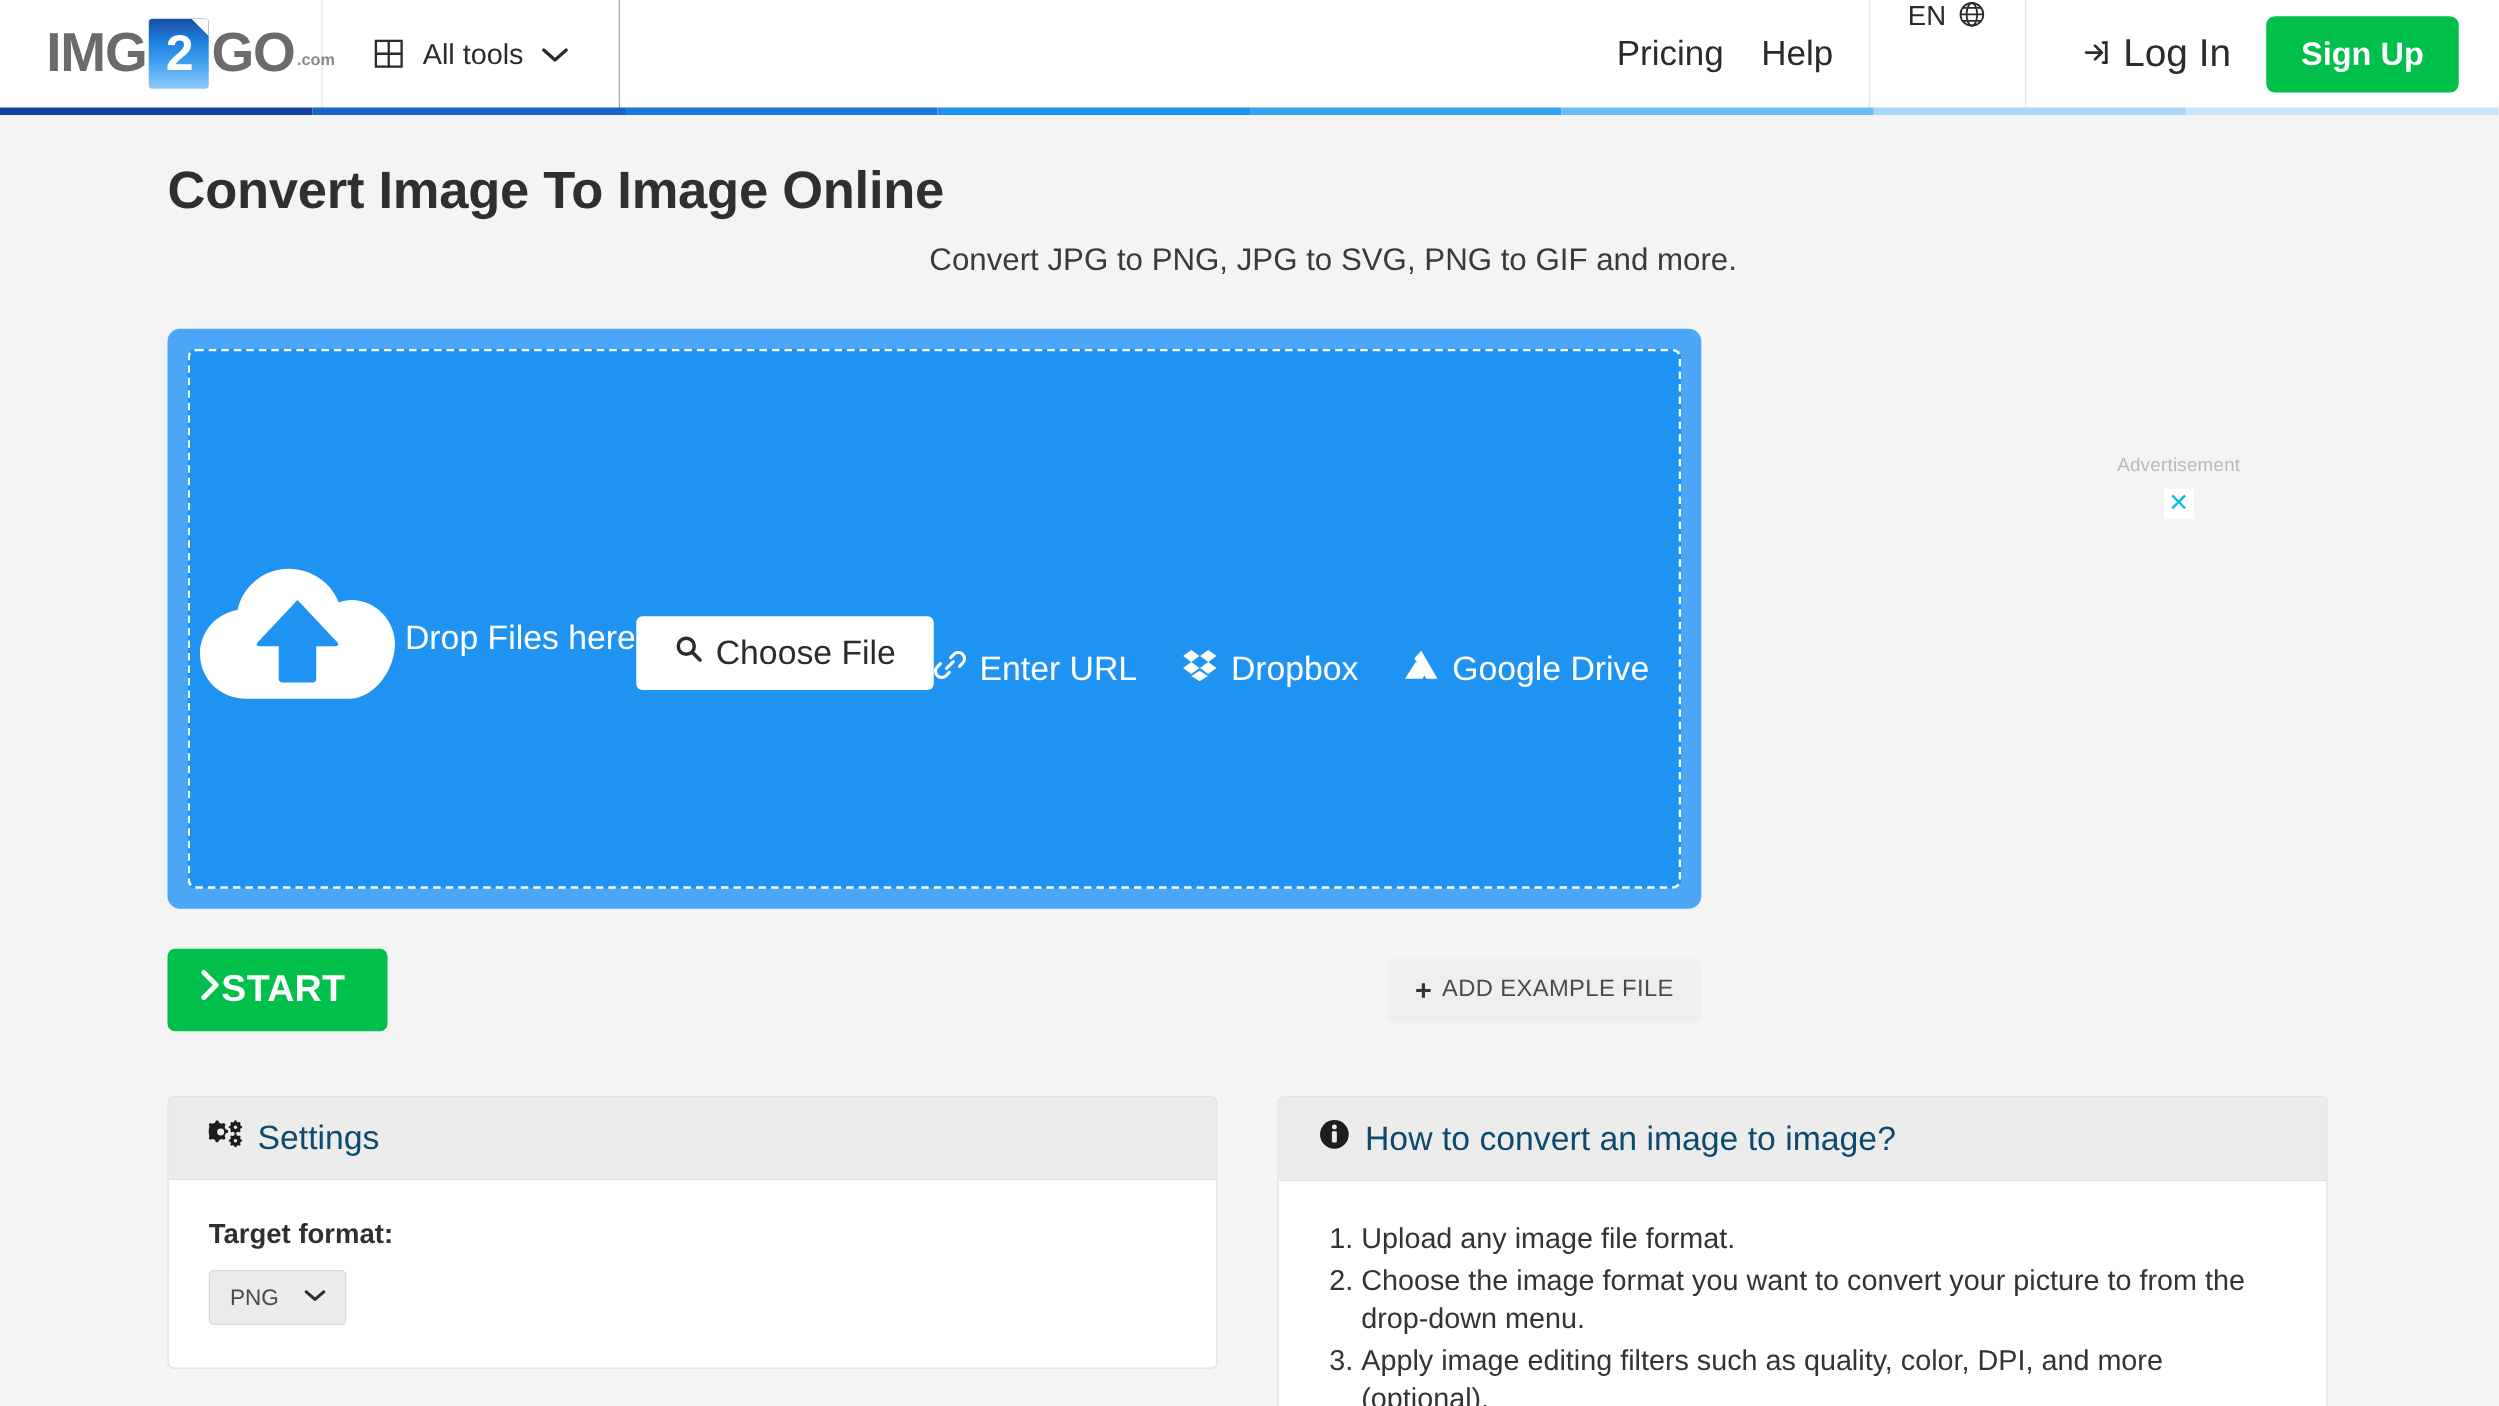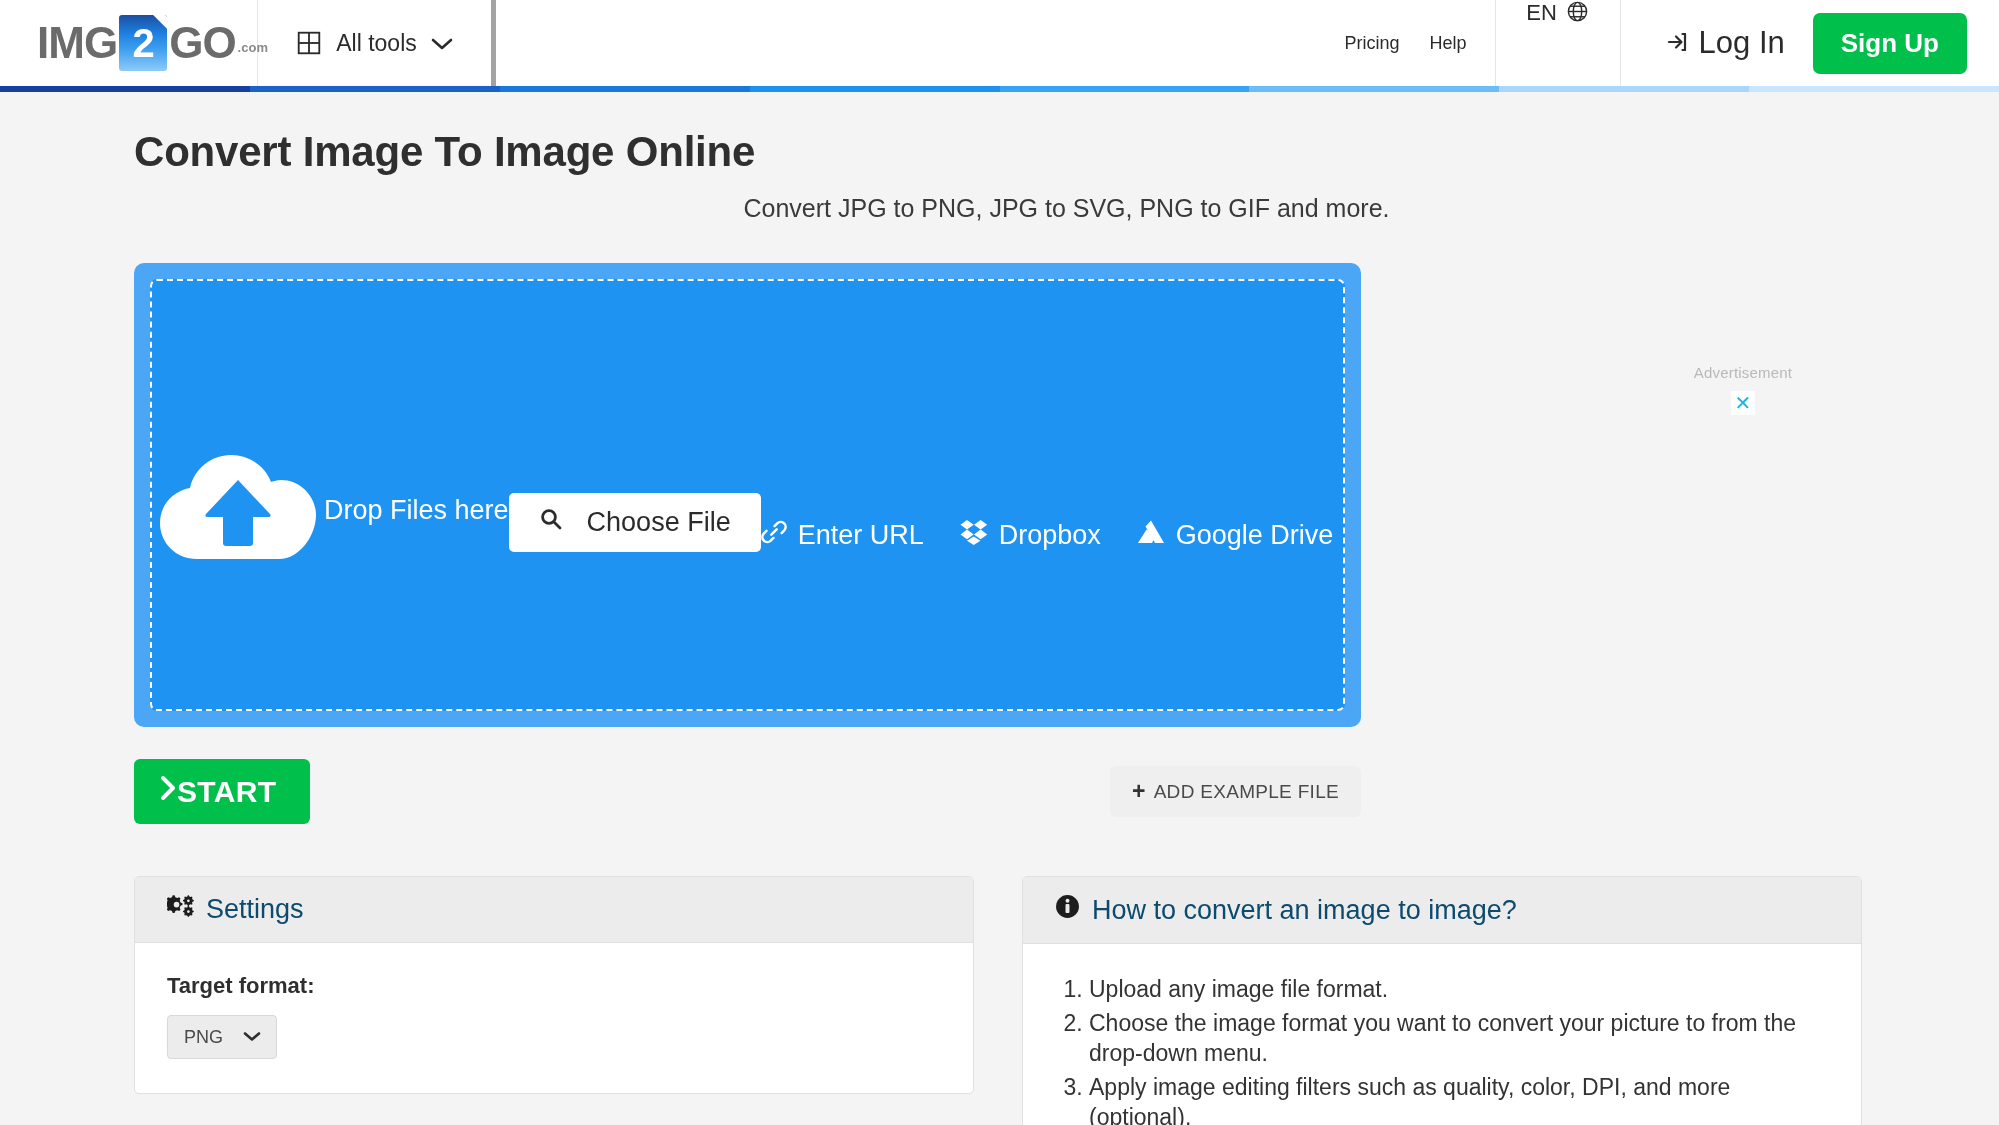--- a/index.html
+++ b/index.html
@@ -80,37 +80,37 @@
     letter-spacing: 0;
   }
   .logo .l-dotcom span { display: block; }
 
   .alltools-cell {
     width: 238px;
     display: flex;
     align-items: center;
     justify-content: center;
     gap: 14px;
-    border-right: 5px solid #a3a3a3;
+    border-right: 1px solid #a3a3a3;
     padding-bottom: 6px;
     font-size: 23px;
     color: #2b2b2b;
     cursor: pointer;
   }
   .alltools-cell .grid-ico { display:flex; align-items:center; }
 
   .header-spacer { flex: 1 1 auto; }
 
   .header-links {
     display: flex;
     align-items: center;
     gap: 30px;
     padding-bottom: 6px;
     padding-right: 28px;
-    font-size: 18px;
+    font-size: 28px;
     color: #2b2b2b;
   }
   .header-links a { color: #2b2b2b; text-decoration: none; cursor: pointer; }
 
   .lang-cell {
     width: 126px;
     display: flex;
     justify-content: center;
     gap: 9px;
     border-left: 1px solid #e6e6e6;
@@ -224,21 +224,21 @@
     margin-top: 31px;
     background: #ffffff;
     border: none;
     border-radius: 5px;
     padding: 14px 30px;
     font-family: "Liberation Sans", sans-serif;
     font-size: 27px;
     color: #2b2b2b;
     display: inline-flex;
     align-items: center;
-    gap: 24px;
+    gap: 10px;
     cursor: pointer;
   }
   .source-row {
     margin-top: 56px;
     display: flex;
     align-items: center;
     gap: 36px;
   }
   .source-link {
     display: flex;

